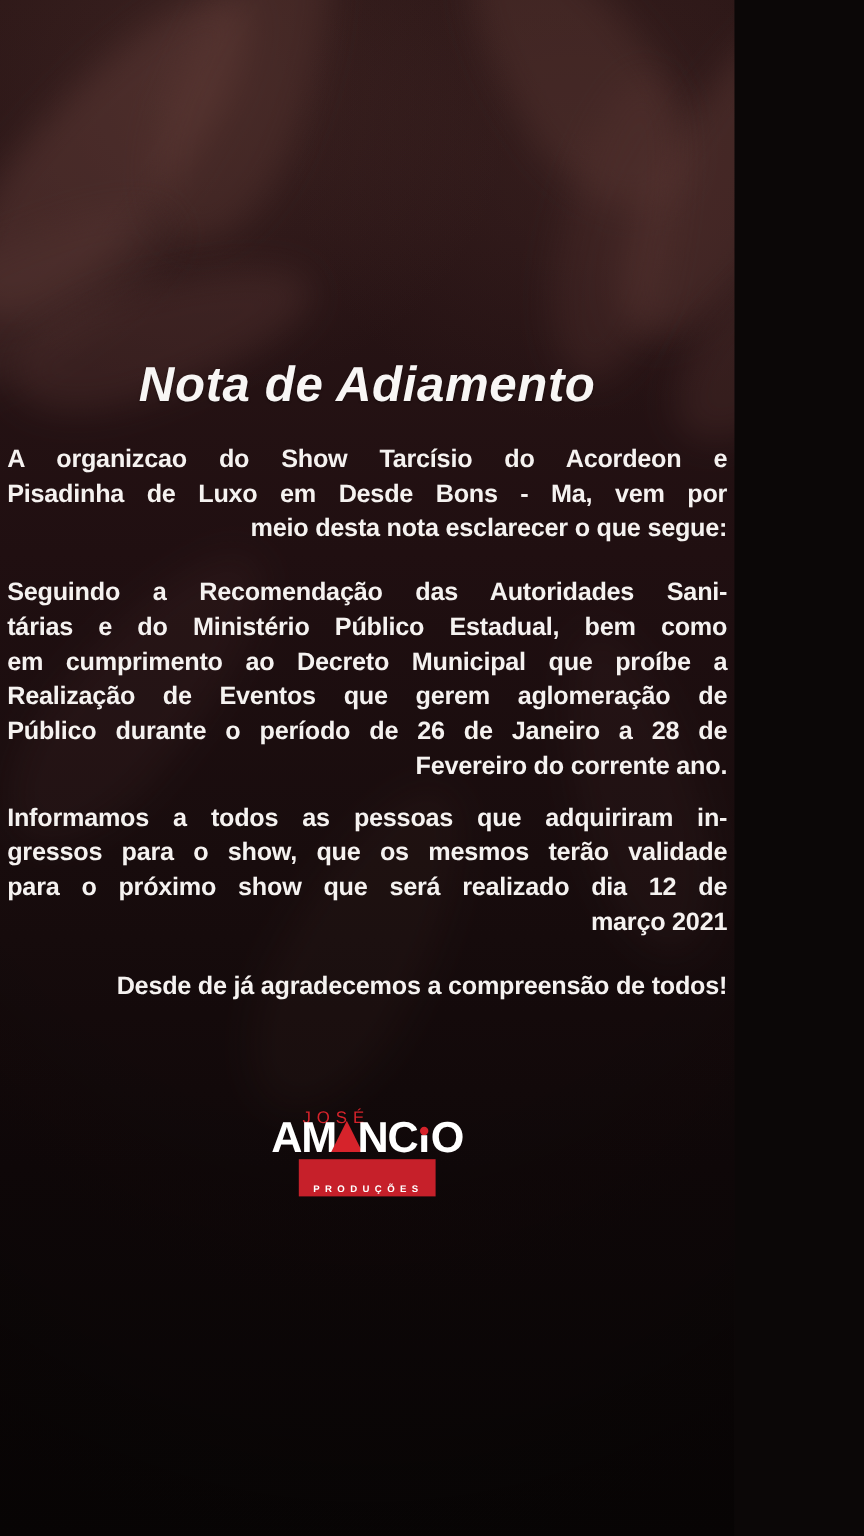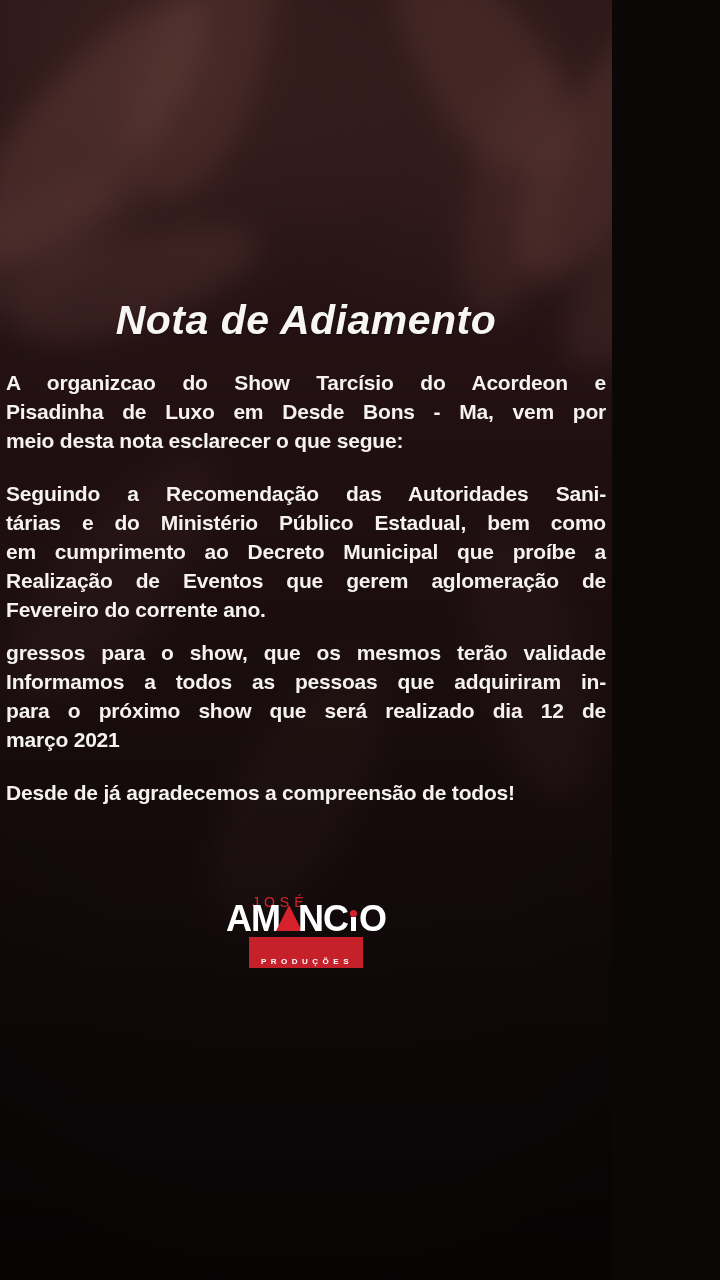--- a/index.html
+++ b/index.html
@@ -55,21 +55,21 @@
     width: 600px; margin: 0 auto;
     color: #f5f2f0;
     font-weight: 700;
     font-size: 21px;
     line-height: 29px;
     letter-spacing: -0.2px;
   }
   .paragraph { margin-bottom: 24px; }
   .paragraph:nth-child(2) { margin-bottom: 14px; }
   .line.just { text-align: justify; text-align-last: justify; }
-  .line.ctr  { text-align: left; white-space: nowrap; }
+  .line.ctr  { text-align: right; white-space: nowrap; }
   .logo {
     display: inline-block;
     margin-top: 66px;
     position: relative;
     text-align: center;
   }
   .logo-top {
     text-align: left;
     padding-left: 26px;
     color: #d6232b;
@@ -138,25 +138,26 @@
         <div class="paragraph">
           <div class="line just">A organizcao do Show Tarcísio do Acordeon e</div>
           <div class="line just">Pisadinha de Luxo em Desde Bons - Ma, vem por</div>
           <div class="line ctr">meio desta nota esclarecer o que segue:</div>
         </div>
         <div class="paragraph">
           <div class="line just">Seguindo a Recomendação das Autoridades Sani-</div>
           <div class="line just">tárias e do Ministério Público Estadual, bem como</div>
           <div class="line just">em cumprimento ao Decreto Municipal que proíbe a</div>
           <div class="line just">Realização de Eventos que gerem aglomeração de</div>
+          <div class="line just">Público durante o período de 26 de Janeiro a 28 de</div>
           <div class="line ctr">Fevereiro do corrente ano.</div>
         </div>
         <div class="paragraph">
+          <div class="line just">Informamos a todos as pessoas que adquiriram in-</div>
           <div class="line just">gressos para o show, que os mesmos terão validade</div>
-          <div class="line just">Informamos a todos as pessoas que adquiriram in-</div>
           <div class="line just">para o próximo show que será realizado dia 12 de</div>
           <div class="line ctr">março 2021</div>
         </div>
         <div class="paragraph">
           <div class="line ctr">Desde de já agradecemos a compreensão de todos!</div>
         </div>
       </div>
 
     <div class="logo">
       <div class="logo-top">JOSÉ</div>

